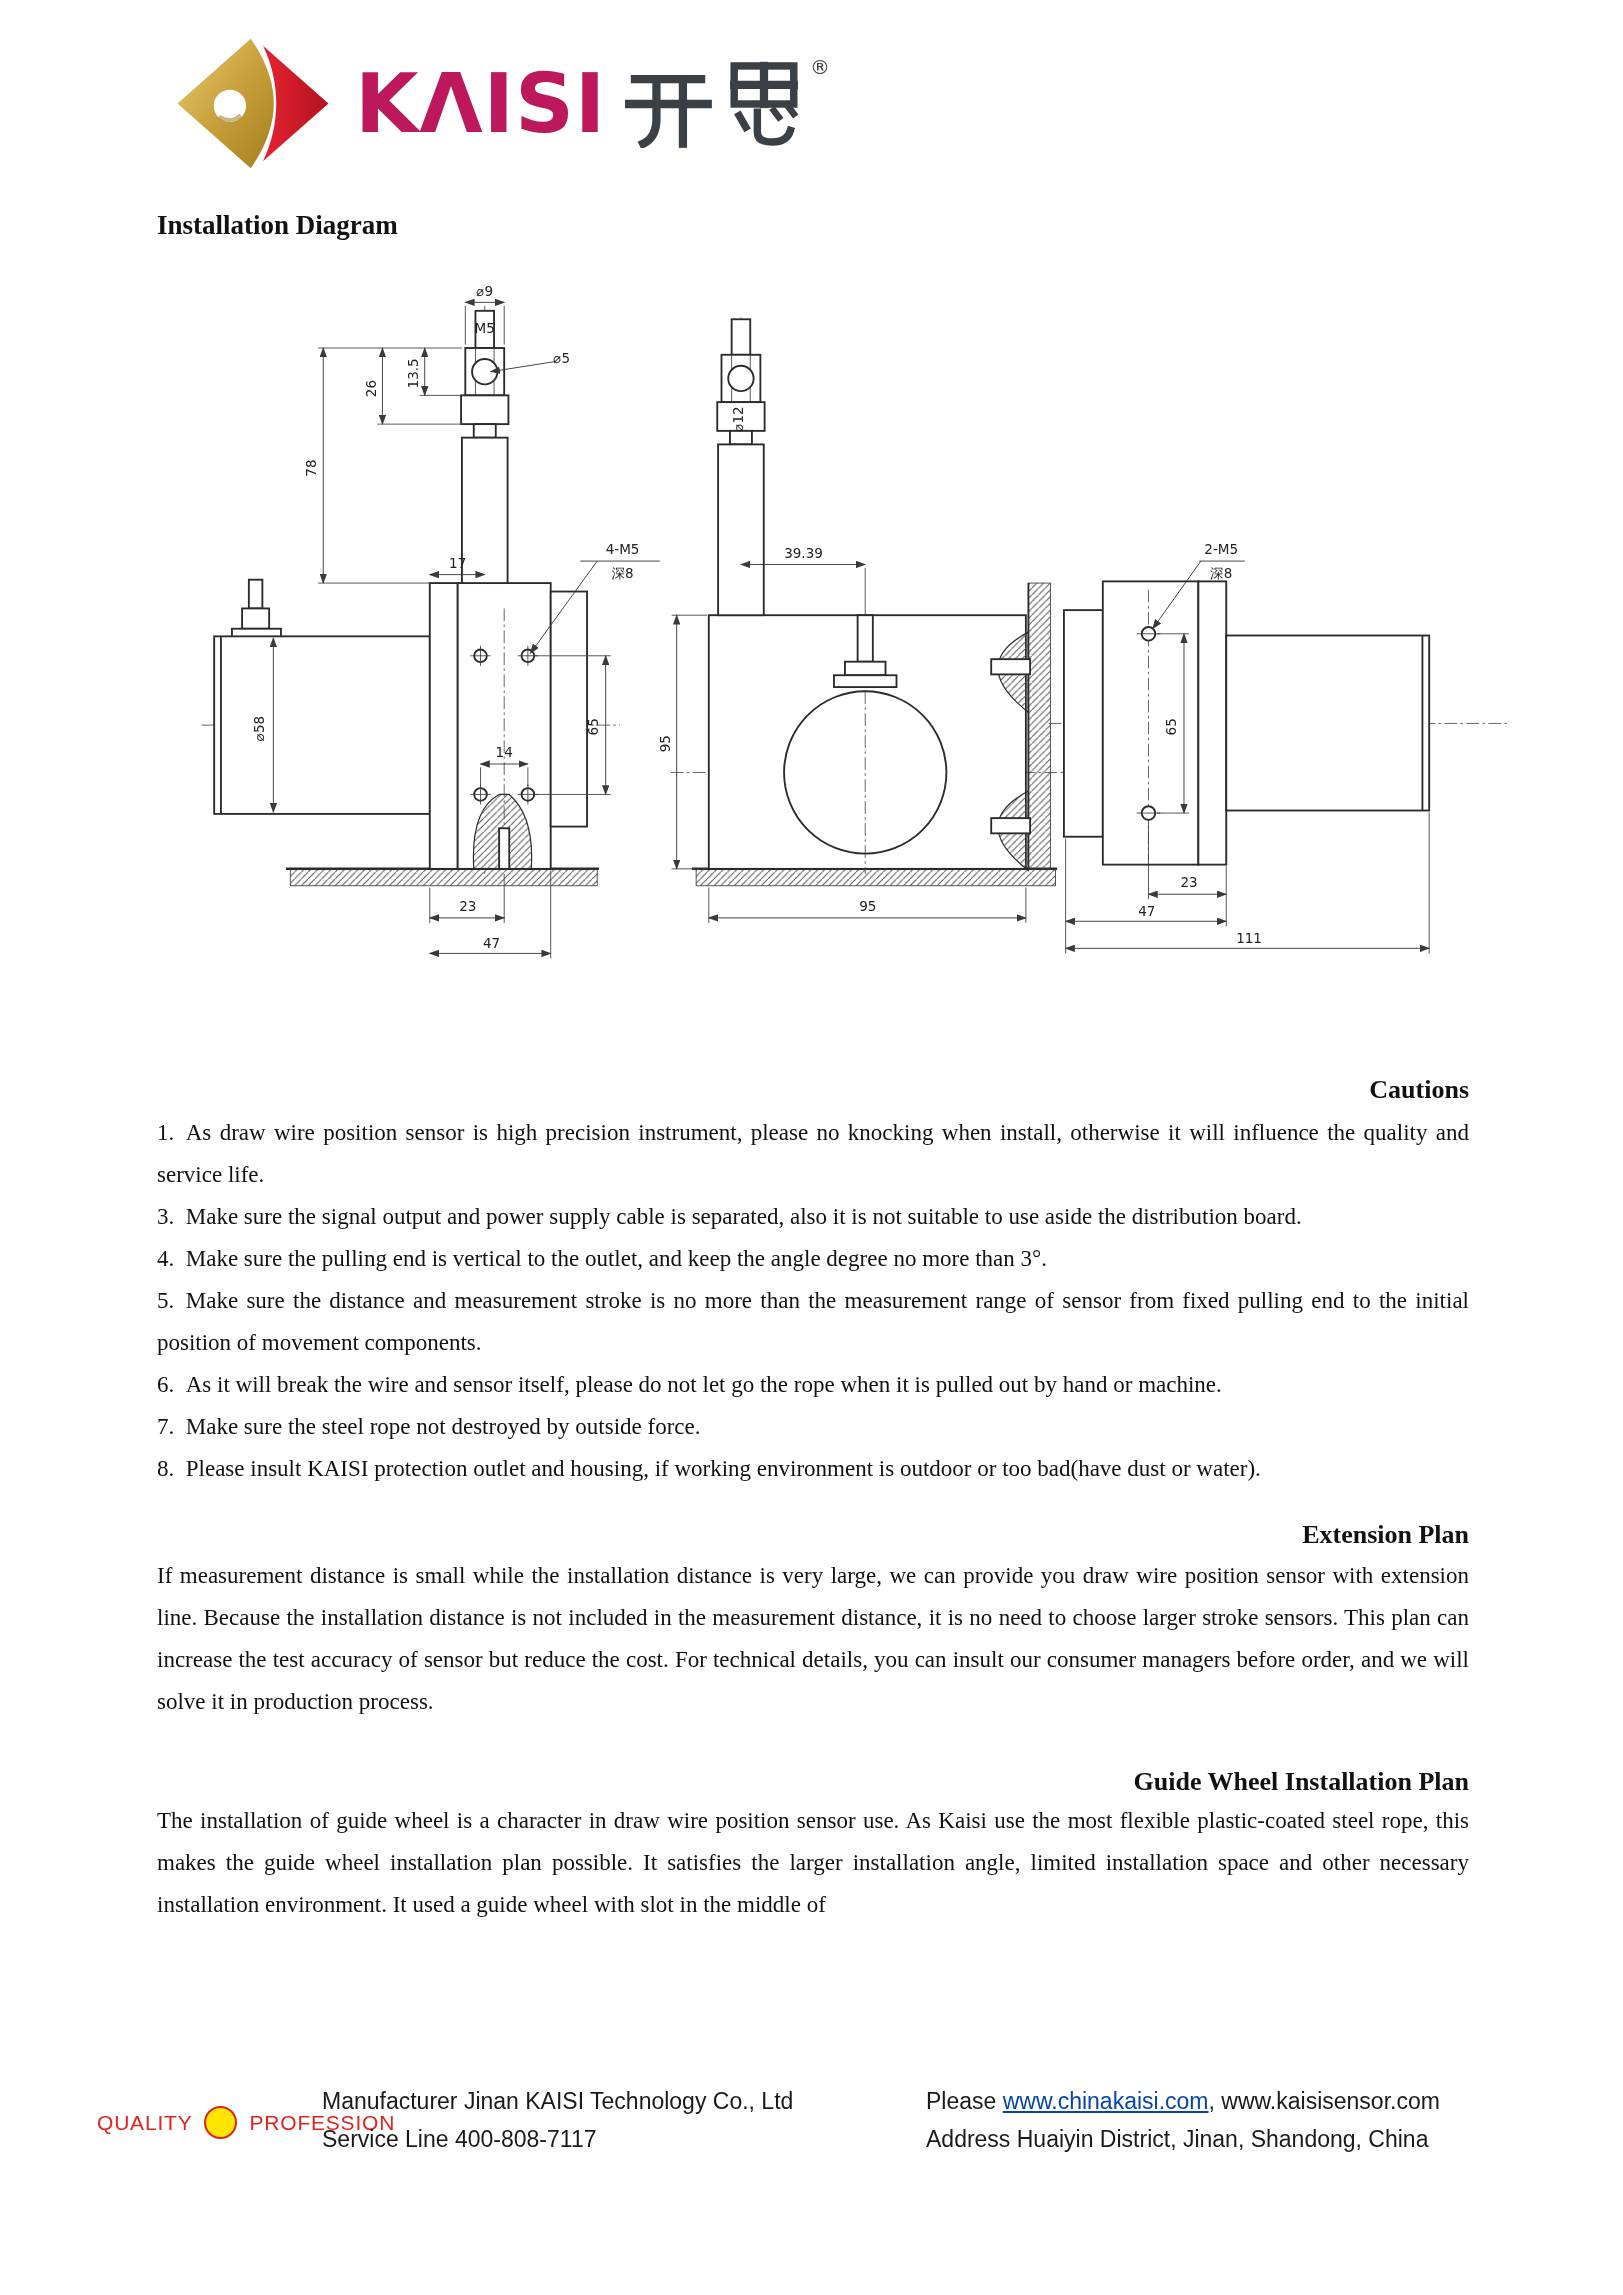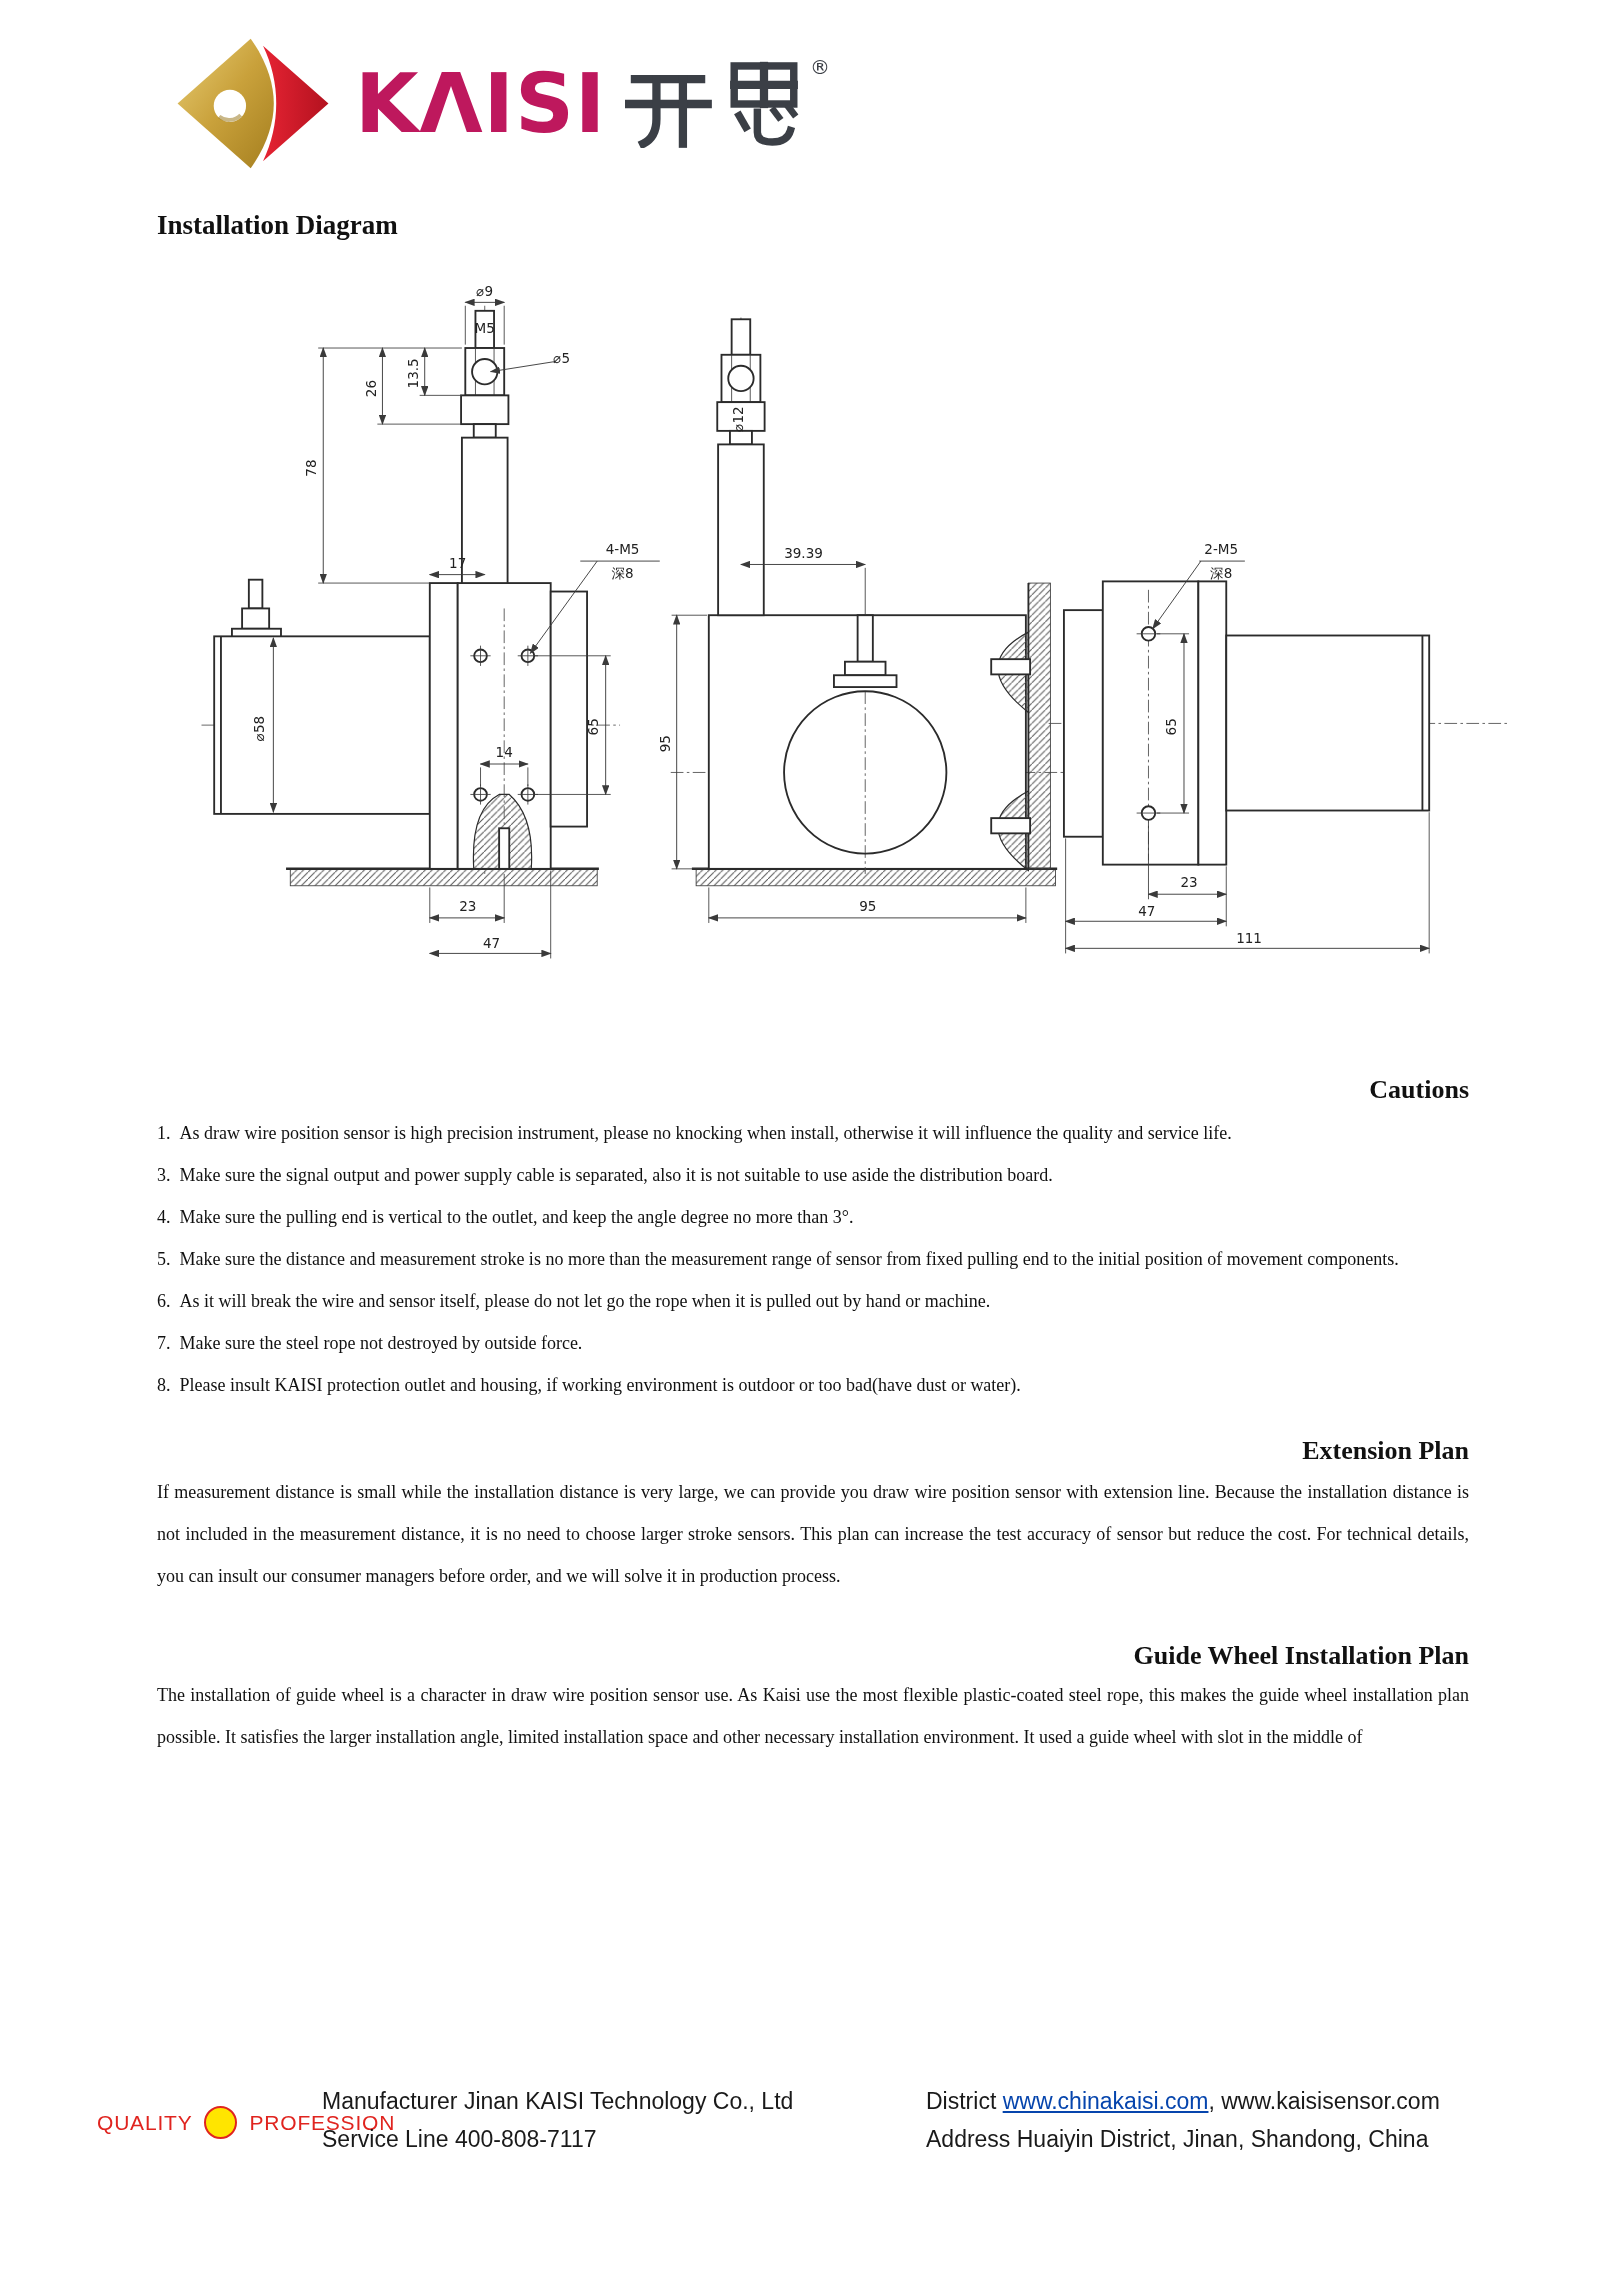--- a/index.html
+++ b/index.html
@@ -14,21 +14,21 @@
     color:#be185d;margin-left:25px;letter-spacing:0.8px;line-height:1;}
   .cjk-art{width:182px;height:88px;margin-left:18.6px;}
   .reg-mark{font-family:"DejaVu Sans", sans-serif;font-size:20px;color:#3b3f46;
     align-self:flex-start;margin-top:18.6px;margin-left:3.4px;}
   
   .h-install{position:absolute;left:157px;top:210px;font-size:27px;font-weight:bold;margin:0;}
   .content{position:absolute;left:157px;top:1075px;width:1312px;}
   .content h2{font-size:26px;font-weight:bold;margin:0 0 6.8px 0;text-align:right;}
   .content h2.gap1{margin-top:30px;margin-bottom:5px;}
   .content h2.gap2{margin-top:44px;margin-bottom:3.4px;}
-  .para, .caution-item{font-size:18px;line-height:42px;text-align:justify;margin:0;}
+  .para, .caution-item{font-size:23px;line-height:42px;text-align:justify;margin:0;}
   
   #diagram{position:absolute;left:193px;top:277px;}
   #diagram .obj{fill:#ffffff;stroke:#2b2b2b;stroke-width:2.2;}
   #diagram .objn{fill:none;stroke:#2b2b2b;stroke-width:2.2;}
   #diagram .thin{fill:none;stroke:#3a3a3a;stroke-width:1;}
   #diagram .dim{fill:none;stroke:#3a3a3a;stroke-width:1.1;}
   #diagram .cl{fill:none;stroke:#4a4a4a;stroke-width:1;stroke-dasharray:15 4 3 4;}
   #diagram .hat{fill:url(#hp);stroke:#2b2b2b;stroke-width:1.4;}
   #diagram .hatn{fill:url(#hp);stroke:#3a3a3a;stroke-width:1;}
   #diagram text{font-family:"DejaVu Sans", sans-serif;fill:#222;}
@@ -301,17 +301,17 @@
   <div class="q-block">
     <span class="q-word">QUALITY</span>
     <span class="q-circle"></span>
     <span class="q-word">PROFESSION</span>
   </div>
   <div class="f-col1">
     <div class="f-line">Manufacturer Jinan KAISI Technology Co., Ltd</div>
     <div class="f-line">Service Line 400-808-7117</div>
   </div>
   <div class="f-col2">
-    <div class="f-line"><span>District </span><span class="weblink">www.chinakaisi.com</span><span>, www.kaisisensor.com</span></div>
+    <div class="f-line"><span>Please </span><span class="weblink">www.chinakaisi.com</span><span>, www.kaisisensor.com</span></div>
     <div class="f-line">Address Huaiyin District, Jinan, Shandong, China</div>
   </div>
 </div>
 
 
 </body></html>

